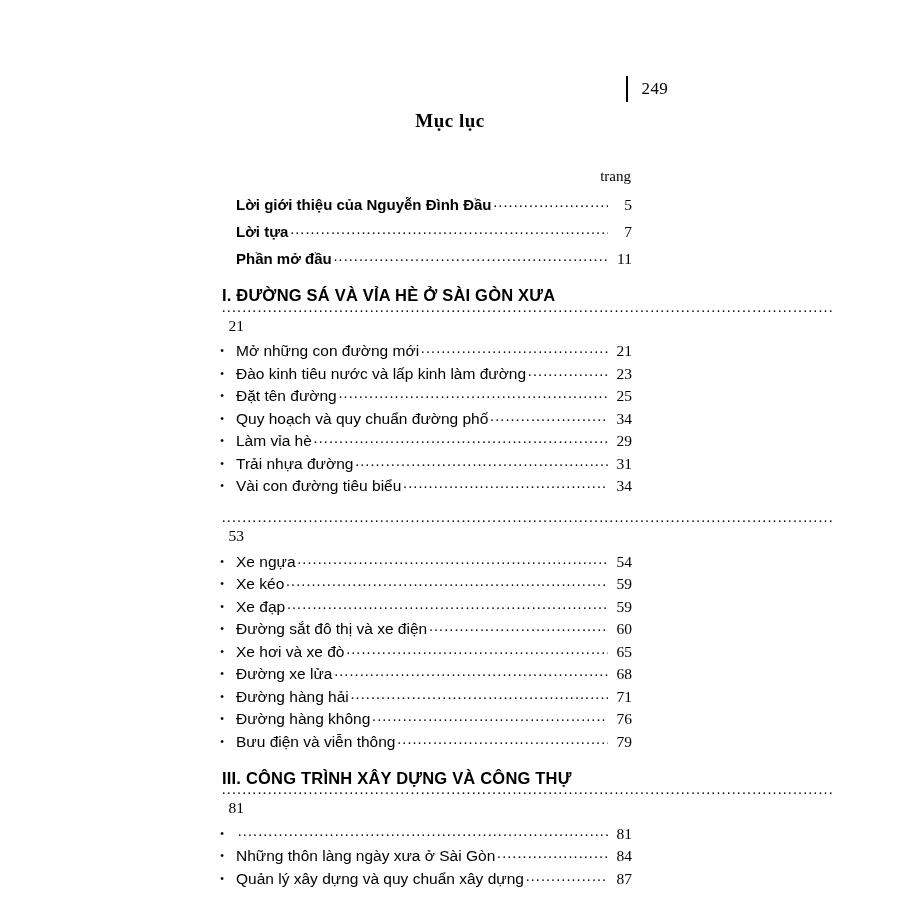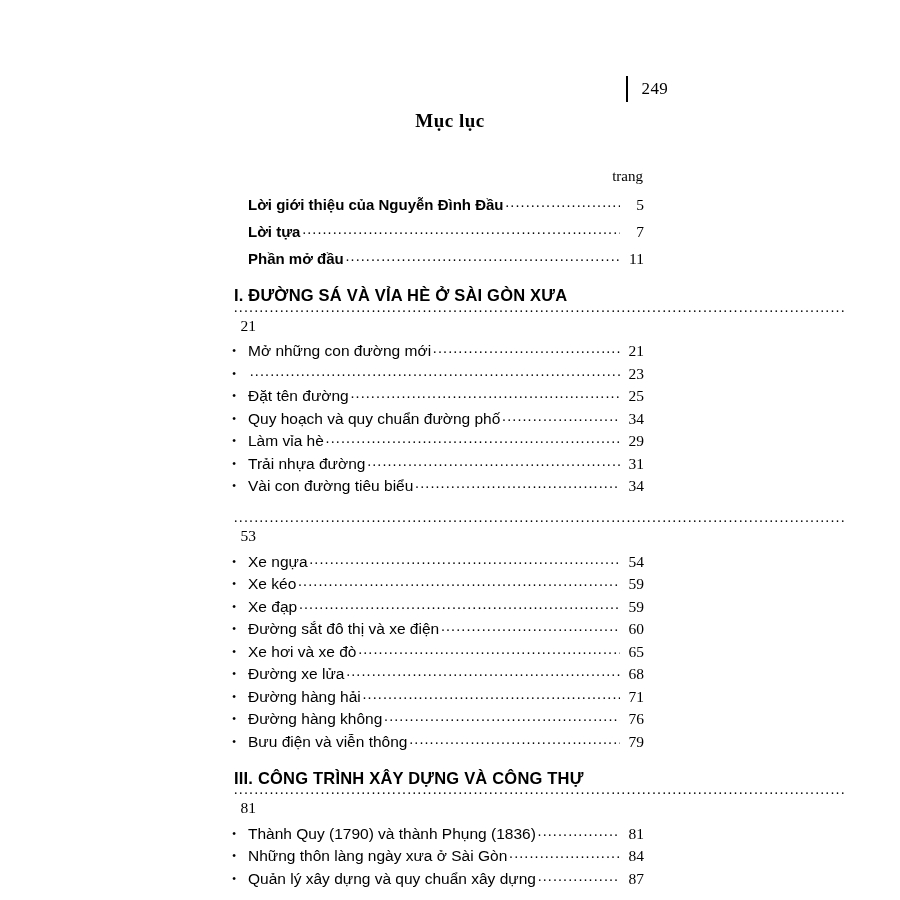--- a/index.html
+++ b/index.html
@@ -51,21 +51,21 @@
     width: 900px;
     text-align: center;
     font-family: "Liberation Serif", serif;
     font-weight: bold;
     font-size: 19px;
     letter-spacing: 0.5px;
   }
   .toc {
     position: absolute;
     top: 168px;
-    left: 232px;
+    left: 220px;
     width: 412px;
   }
   .trang-label {
     text-align: right;
     font-size: 15px;
     font-family: "Liberation Serif", serif;
     margin-bottom: 12px;
     padding-right: 1px;
   }
   .entry {
@@ -172,20 +172,21 @@
           <span class="page-no">21</span>
         </div>
         <div class="entry sub">
           <span class="bullet">•</span>
           <span class="label">Mở những con đường mới</span>
           <span class="leader">........................................................................................................................</span>
           <span class="page-no">21</span>
         </div>
         <div class="entry sub">
           <span class="bullet">•</span>
+          <span class="label">Đào kinh tiêu nước và lấp kinh làm đường</span>
           <span class="leader">........................................................................................................................</span>
           <span class="page-no">23</span>
         </div>
         <div class="entry sub">
           <span class="bullet">•</span>
           <span class="label">Đặt tên đường</span>
           <span class="leader">........................................................................................................................</span>
           <span class="page-no">25</span>
         </div>
         <div class="entry sub">
@@ -272,21 +273,20 @@
           <span class="page-no">79</span>
         </div>
         <div class="entry chapter">
           <span class="bullet"></span>
           <span class="label">III. CÔNG TRÌNH XÂY DỰNG VÀ CÔNG THỰ</span>
           <span class="leader">........................................................................................................................</span>
           <span class="page-no">81</span>
         </div>
         <div class="entry sub">
           <span class="bullet">•</span>
-          <span class="label">Thành Quy (1790) và thành Phụng (1836)</span>
           <span class="leader">........................................................................................................................</span>
           <span class="page-no">81</span>
         </div>
         <div class="entry sub">
           <span class="bullet">•</span>
           <span class="label">Những thôn làng ngày xưa ở Sài Gòn</span>
           <span class="leader">........................................................................................................................</span>
           <span class="page-no">84</span>
         </div>
         <div class="entry sub">

